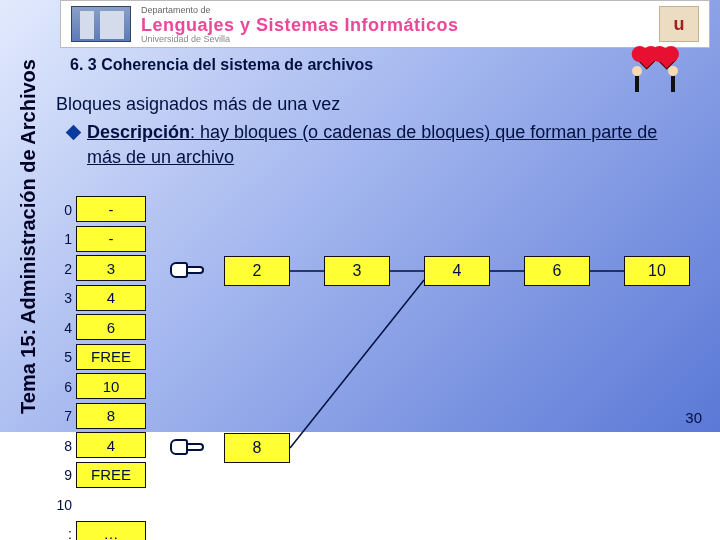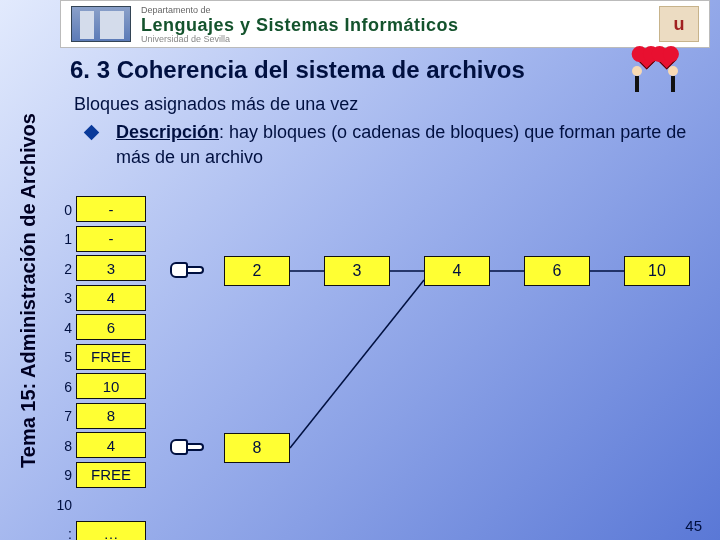--- a/index.html
+++ b/index.html
@@ -1,18 +1,18 @@
 <!DOCTYPE html>
 <html><head>
 <meta charset="utf-8">
 <style>
   * { box-sizing: border-box; margin: 0; padding: 0; }
   html, body { width: 720px; height: 540px; overflow: hidden; font-family: Arial, Helvetica, sans-serif; }
   .slide {
-    width: 720px; height: 540px;
+    width: 720px; height: 432px;
     background: linear-gradient(135deg, #e2eafd 0%, #a3b6ee 45%, #5a78d6 100%);
     position: relative;
   }
   
   .banner {
     position: absolute; top: 0; left: 60px; right: 10px; height: 48px;
     background: #fff; border: 1px solid #bbb;
     display: flex; align-items: center; gap: 10px; padding: 4px 10px;
   }
   .banner-logo {
@@ -20,40 +20,40 @@
     background: linear-gradient(#8aa0c9,#5c7bb7);
     border: 1px solid #345;
   }
   .banner-logo::before, .banner-logo::after {
     content:""; position:absolute; background:#d4dceb;
   }
   .banner-logo::before { left:8px; top:4px; width:14px; height:28px; }
   .banner-logo::after  { left:28px; top:4px; width:24px; height:28px; }
   .banner-text { flex:1; }
   .banner-text .dept { font-size: 9px; color:#666; }
-  .banner-text .main { font-size: 18px; color:#14532d; font-weight: bold; letter-spacing: .5px; }
+  .banner-text .main { font-size: 18px; color:#ec4899; font-weight: bold; letter-spacing: .5px; }
   .banner-text .uni  { font-size: 9px; color:#888; margin-top:-2px; }
   .banner-crest {
     width: 40px; height: 36px; background:#ecdcc2; border:1px solid #c7b38b;
     display:flex; align-items:center; justify-content:center;
     color:#a02020; font-weight:bold; font-size:18px;
   }
   
   .sidelabel {
     position:absolute; left: 8px; top: 50px; bottom: 10px; width: 40px;
     display:flex; align-items:center; justify-content:center;
   }
   .sidelabel span {
     transform: rotate(-90deg); transform-origin: center;
     white-space: nowrap; font-weight: bold; font-size: 20px; color:#002;
   }
   
   .title {
     position:absolute; top: 56px; left: 70px;
-    font-size: 24px; font-weight: bold; color:#001040;
+    font-size: 16px; font-weight: bold; color:#001040;
   }
   
   .clipart {
     position:absolute; top: 48px; right: 30px; width: 70px; height: 52px;
   }
   .clipart .stick {
     position:absolute; bottom:0; width:14px; height:34px;
   }
   .clipart .stick.l { left:10px; }
   .clipart .stick.r { right:10px; }
@@ -65,25 +65,25 @@
   }
   .clipart .heart::before, .clipart .heart::after {
     content:""; position:absolute; width:16px; height:16px; background:#e81030; border-radius:50%;
   }
   .clipart .heart::before { left:-9px; top:-1px; }
   .clipart .heart::after  { top:-9px; left:-1px; }
   .clipart .h1 { top:4px; left:18px; }
   .clipart .h2 { top:4px; left:38px; }
   
   .bodytext {
-    position:absolute; top: 92px; left: 74px; right: 30px;
+    position:absolute; top: 92px; left: 56px; right: 30px;
     font-size: 18px; color:#001040; line-height: 1.35;
   }
   .bodytext .line1 { }
-  .bodytext .bullet { display:flex; gap:19px; margin-top:4px; padding-left: 12px; }
+  .bodytext .bullet { display:flex; gap:8px; margin-top:4px; padding-left: 12px; text-decoration: underline; }
   .bodytext .dia {
     display:inline-block; width:11px; height:11px; margin-top:7px;
     background:#0a3a9a; transform: rotate(45deg); flex:none;
   }
   .bodytext .bt { flex:1; }
   .bodytext b { text-decoration: underline; }
   
   .fat {
     position:absolute; top: 195px; left: 54px;
   }
@@ -238,15 +238,15 @@
   <svg class="lines">
 
     <line x1="290" y1="271" x2="324" y2="271" stroke="#001040" stroke-width="1.5"></line>
     <line x1="390" y1="271" x2="424" y2="271" stroke="#001040" stroke-width="1.5"></line>
     <line x1="490" y1="271" x2="524" y2="271" stroke="#001040" stroke-width="1.5"></line>
     <line x1="590" y1="271" x2="624" y2="271" stroke="#001040" stroke-width="1.5"></line>
 
     <line x1="290" y1="448" x2="424" y2="280" stroke="#001040" stroke-width="1.5"></line>
   </svg>
 
-  <div class="pagenum">45</div>
+  <div class="pagenum">30</div>
 
 </div>
 
 </body></html>

